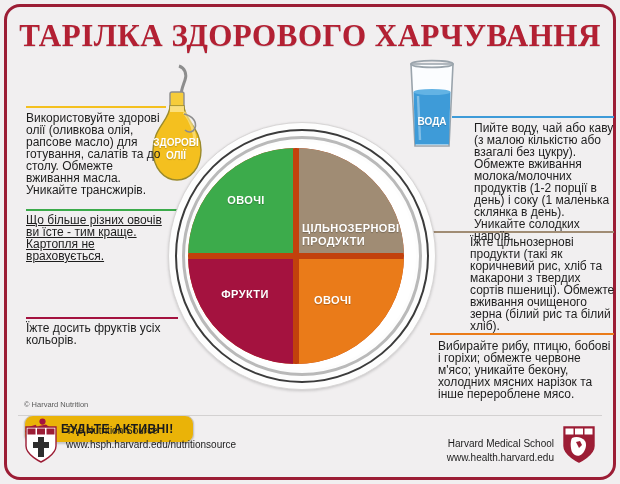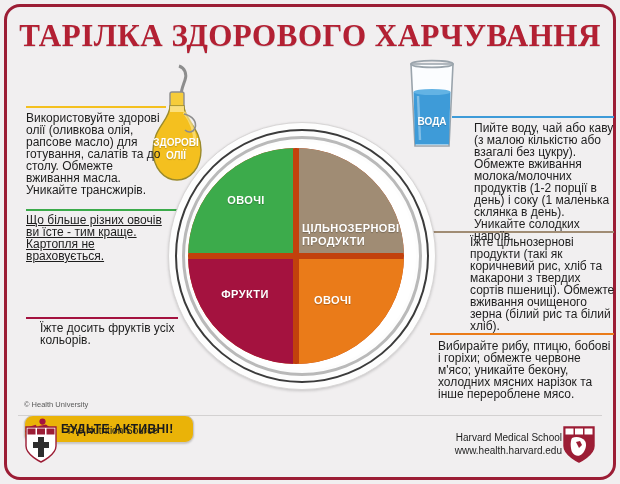--- a/index.html
+++ b/index.html
@@ -59,39 +59,39 @@
   
   .conn{position:absolute;height:2px;}
 
   
   .txt{position:absolute;color:#1d1d1d;font-size:12px;line-height:12px;}
   .txt.left{text-align:left;}
   .txt.right{text-align:left;}
 
   #t-oil{left:26px;top:112px;width:140px;}
   #t-veg{left:26px;top:214px;width:140px;}
-  #t-fruit{left:40px;top:322px;width:150px;}
+  #t-fruit{left:26px;top:322px;width:150px;}
   #t-water{left:474px;top:122px;width:140px;}
   #t-grain{left:470px;top:236px;width:146px;}
   #t-protein{left:438px;top:340px;width:176px;}
 
   
   #active{position:absolute;left:24px;top:368px;width:168px;height:26px;
           background:#eab308;border:1px solid #c9c7c7;border-radius:9px;
           box-shadow:0 1px 2px rgba(0,0,0,.18);display:flex;align-items:center;margin-top:47px;}
   #active-label{margin-left:6px;font-size:12px;font-weight:bold;color:#1b1b1b;
                 letter-spacing:.4px;}
   #copyright{position:absolute;left:24px;top:400px;font-size:7.5px;color:#5a5a5a;}
 
   
   #footer-line{position:absolute;left:18px;top:415px;width:584px;height:1px;
                background:#d3d1d1;}
   .foot{position:absolute;top:424px;font-size:10px;line-height:13.5px;color:#1d1d1d;}
   #foot-left{left:24px;display:flex;gap:8px;align-items:flex-start;}
-  #foot-right{right:24px;display:flex;align-items:center;
+  #foot-right{right:24px;display:flex;gap:8px;align-items:flex-end;
               text-align:right;}
   .shield{flex:0 0 auto;}
   .foot-text{white-space:nowrap;}
 </style>
 </head>
 <body>
 
 <div id="poster">
   <div id="frame"></div>
 
@@ -161,34 +161,35 @@
     <svg width="30" height="22" viewBox="0 0 30 22">
       <circle cx="17.5" cy="3.6" r="3.1" fill="#a4123f"></circle>
       <path d="M14 8 L21 6.5 L25.5 10 L23 12 L19.5 9.8 L17.5 13.5 L22 16 L21.5 20.5 L18.5 20.5 L18.8 17.2 L13.5 14.6 L10.5 19.5 L7.5 18.5 L11 12 Z" fill="#a4123f"></path>
       <path d="M11.5 9.5 L4 11.5 L3.2 9 L11 6.8 Z" fill="#a4123f"></path>
       <path d="M0.5 13.5 L7 12.3" stroke="#a4123f" stroke-width="1.6"></path>
       <path d="M1.8 16.8 L7.5 15.6" stroke="#a4123f" stroke-width="1.4"></path>
     </svg>
     <span id="active-label">БУДЬТЕ АКТИВНІ!</span>
   </div>
 
-  <div id="copyright">© Health University</div>
+  <div id="copyright">© Harvard Nutrition</div>
 
   <div id="footer-line"></div>
 
   <div class="foot" id="foot-left">
     <svg class="shield" width="34" height="40" viewBox="0 0 34 40">
       <path d="M2 3 L32 3 L32 22 C32 31 17 38 17 38 C17 38 2 31 2 22 Z" fill="#ffffff" stroke="#9c1d35" stroke-width="1.4"></path>
       <rect x="3.5" y="4.5" width="8" height="6" fill="#9c1d35"></rect>
       <rect x="13" y="4.5" width="8" height="6" fill="#9c1d35"></rect>
       <rect x="22.5" y="4.5" width="8" height="6" fill="#9c1d35"></rect>
       <path d="M14 13 L20 13 L20 18 L25 18 L25 24 L20 24 L20 33 L14 33 L14 24 L9 24 L9 18 L14 18 Z" fill="#2e2e2e"></path>
     </svg>
     <div class="foot-text">
       <div>The Nutrition Source</div>
+      <div>www.hsph.harvard.edu/nutritionsource</div>
     </div>
   </div>
 
   <div class="foot" id="foot-right">
     <div class="foot-text">
       <div>Harvard Medical School</div>
       <div>www.health.harvard.edu</div>
     </div>
     <svg class="shield" width="34" height="40" viewBox="0 0 34 40">
       <path d="M2 3 L32 3 L32 22 C32 31 17 38 17 38 C17 38 2 31 2 22 Z" fill="#9c1d35" stroke="#9c1d35" stroke-width="1.4"></path>

